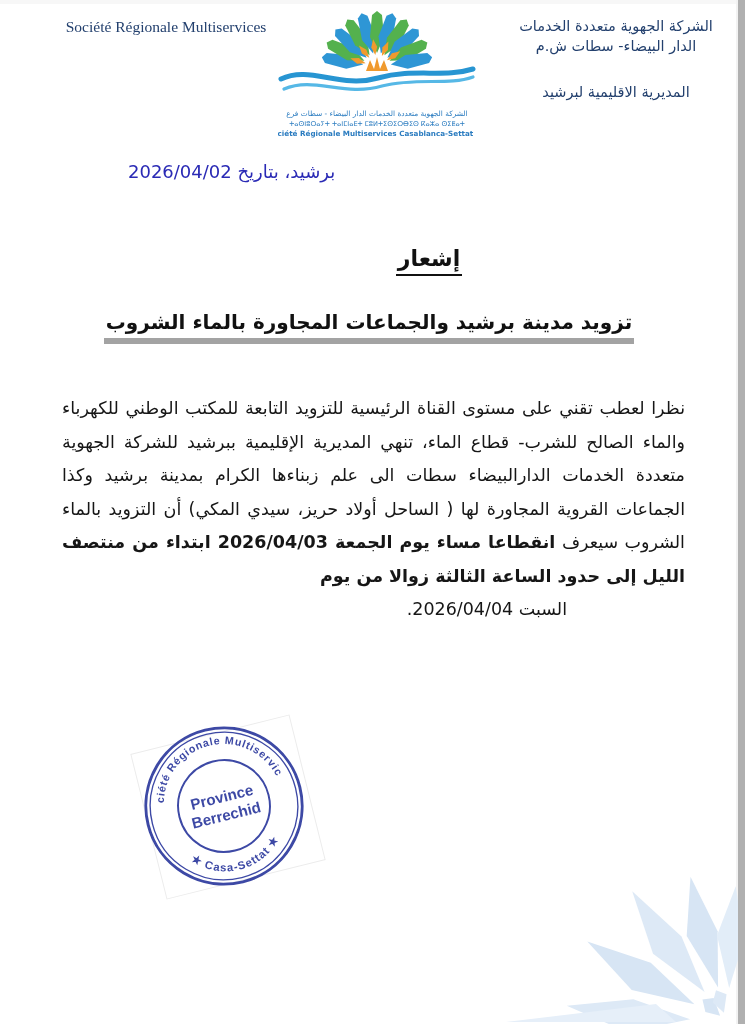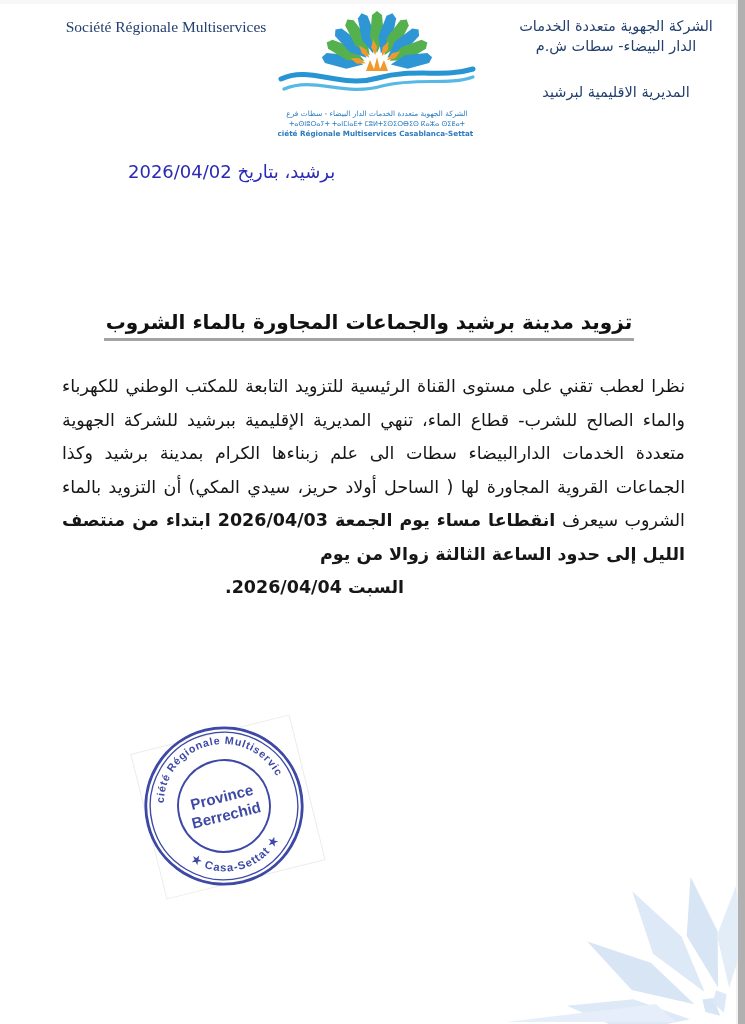--- a/index.html
+++ b/index.html
@@ -33,30 +33,30 @@
 
   .title-row{position:absolute;top:246px;left:0;width:738px;text-align:center;}
   .title-row .t{
     display:inline-block;transform:translateX(60px);
     font-size:22px;font-weight:bold;color:#111;
     border-bottom:2px solid #111;padding:0 2px 3px 2px;direction:rtl;
   }
   .subject-row{position:absolute;top:310px;left:0;width:738px;text-align:center;}
   .subject-row .t{
     display:inline-block;font-size:20px;font-weight:bold;color:#111;
-    border-bottom:3px solid #a3a3a3;padding:0 2px 4px 2px;direction:rtl;
+    border-bottom:6px solid #a3a3a3;padding:0 2px 4px 2px;direction:rtl;
   }
 
   .bodytext{
     position:absolute;top:370px;left:62px;right:60px;direction:rtl;
     color:#161616;font-size:17.5px;line-height:33.5px;
   }
-  .p1{text-align:justify;}
+  .p1{text-align:justify;margin-top:22px;}
   .p1 b{font-weight:bold;}
-  .p1-tail{font-weight:bold;text-align:center;padding-right:118px;}
+  .p1-tail{font-weight:normal;text-align:right;padding-right:118px;}
   .p2{margin-top:26px;text-align:justify;text-align-last:center;}
 
   
   .stamp-pad{
     position:absolute;left:146px;top:732px;width:162px;height:148px;
     transform:rotate(-14deg);border:1px solid #ececec;
   }
   .stamp{position:absolute;left:138px;top:722px;width:172px;height:168px;transform:rotate(-14deg);opacity:.92;}
 
   .watermark{position:absolute;right:7px;bottom:0;width:232px;height:188px;}
@@ -114,20 +114,23 @@
 
     <g text-anchor="middle" fill="#2b7cc0">
       <text x="99" y="112" font-size="7.4">الشركة الجهوية متعددة الخدمات الدار البيضاء - سطات فرع</text>
       <text x="99" y="122" font-size="6.6">ⵜⴰⵙⵏⵓⵔⴰⵢⵜ ⵜⴰⵏⵎⵏⴰⴹⵜ ⵎⵓⵍⵜⵉⵙⵉⵔⴱⵉⵙ ⴽⴰⵣⴰ ⵙⵉⵟⴰⵜ</text>
       <text x="99" y="132" font-size="7.2" font-weight="bold">Société Régionale Multiservices Casablanca-Settat SA</text>
     </g>
   </svg>
 
   <div class="date-line">برشيد، بتاريخ 2026/04/02</div>
 
+  <div class="title-row">
+    <span class="t">إشعار</span>
+  </div>
 
   <div class="subject-row">
     <span class="t">تزويد مدينة برشيد والجماعات المجاورة بالماء الشروب</span>
   </div>
 
   <div class="bodytext">
     <div class="p1"><span>نظرا لعطب تقني على مستوى القناة الرئيسية للتزويد التابعة للمكتب الوطني للكهرباء والماء الصالح للشرب- قطاع الماء، تنهي المديرية الإقليمية ببرشيد للشركة الجهوية متعددة الخدمات الدارالبيضاء سطات الى علم زبناءها الكرام بمدينة برشيد وكذا الجماعات القروية المجاورة لها ( الساحل أولاد حريز، سيدي المكي) أن التزويد بالماء الشروب سيعرف </span><b>انقطاعا مساء يوم الجمعة 2026/04/03 ابتداء من منتصف الليل إلى حدود الساعة الثالثة زوالا من يوم</b></div>
     <div class="p1-tail">السبت 2026/04/04.</div>
   </div>
 

